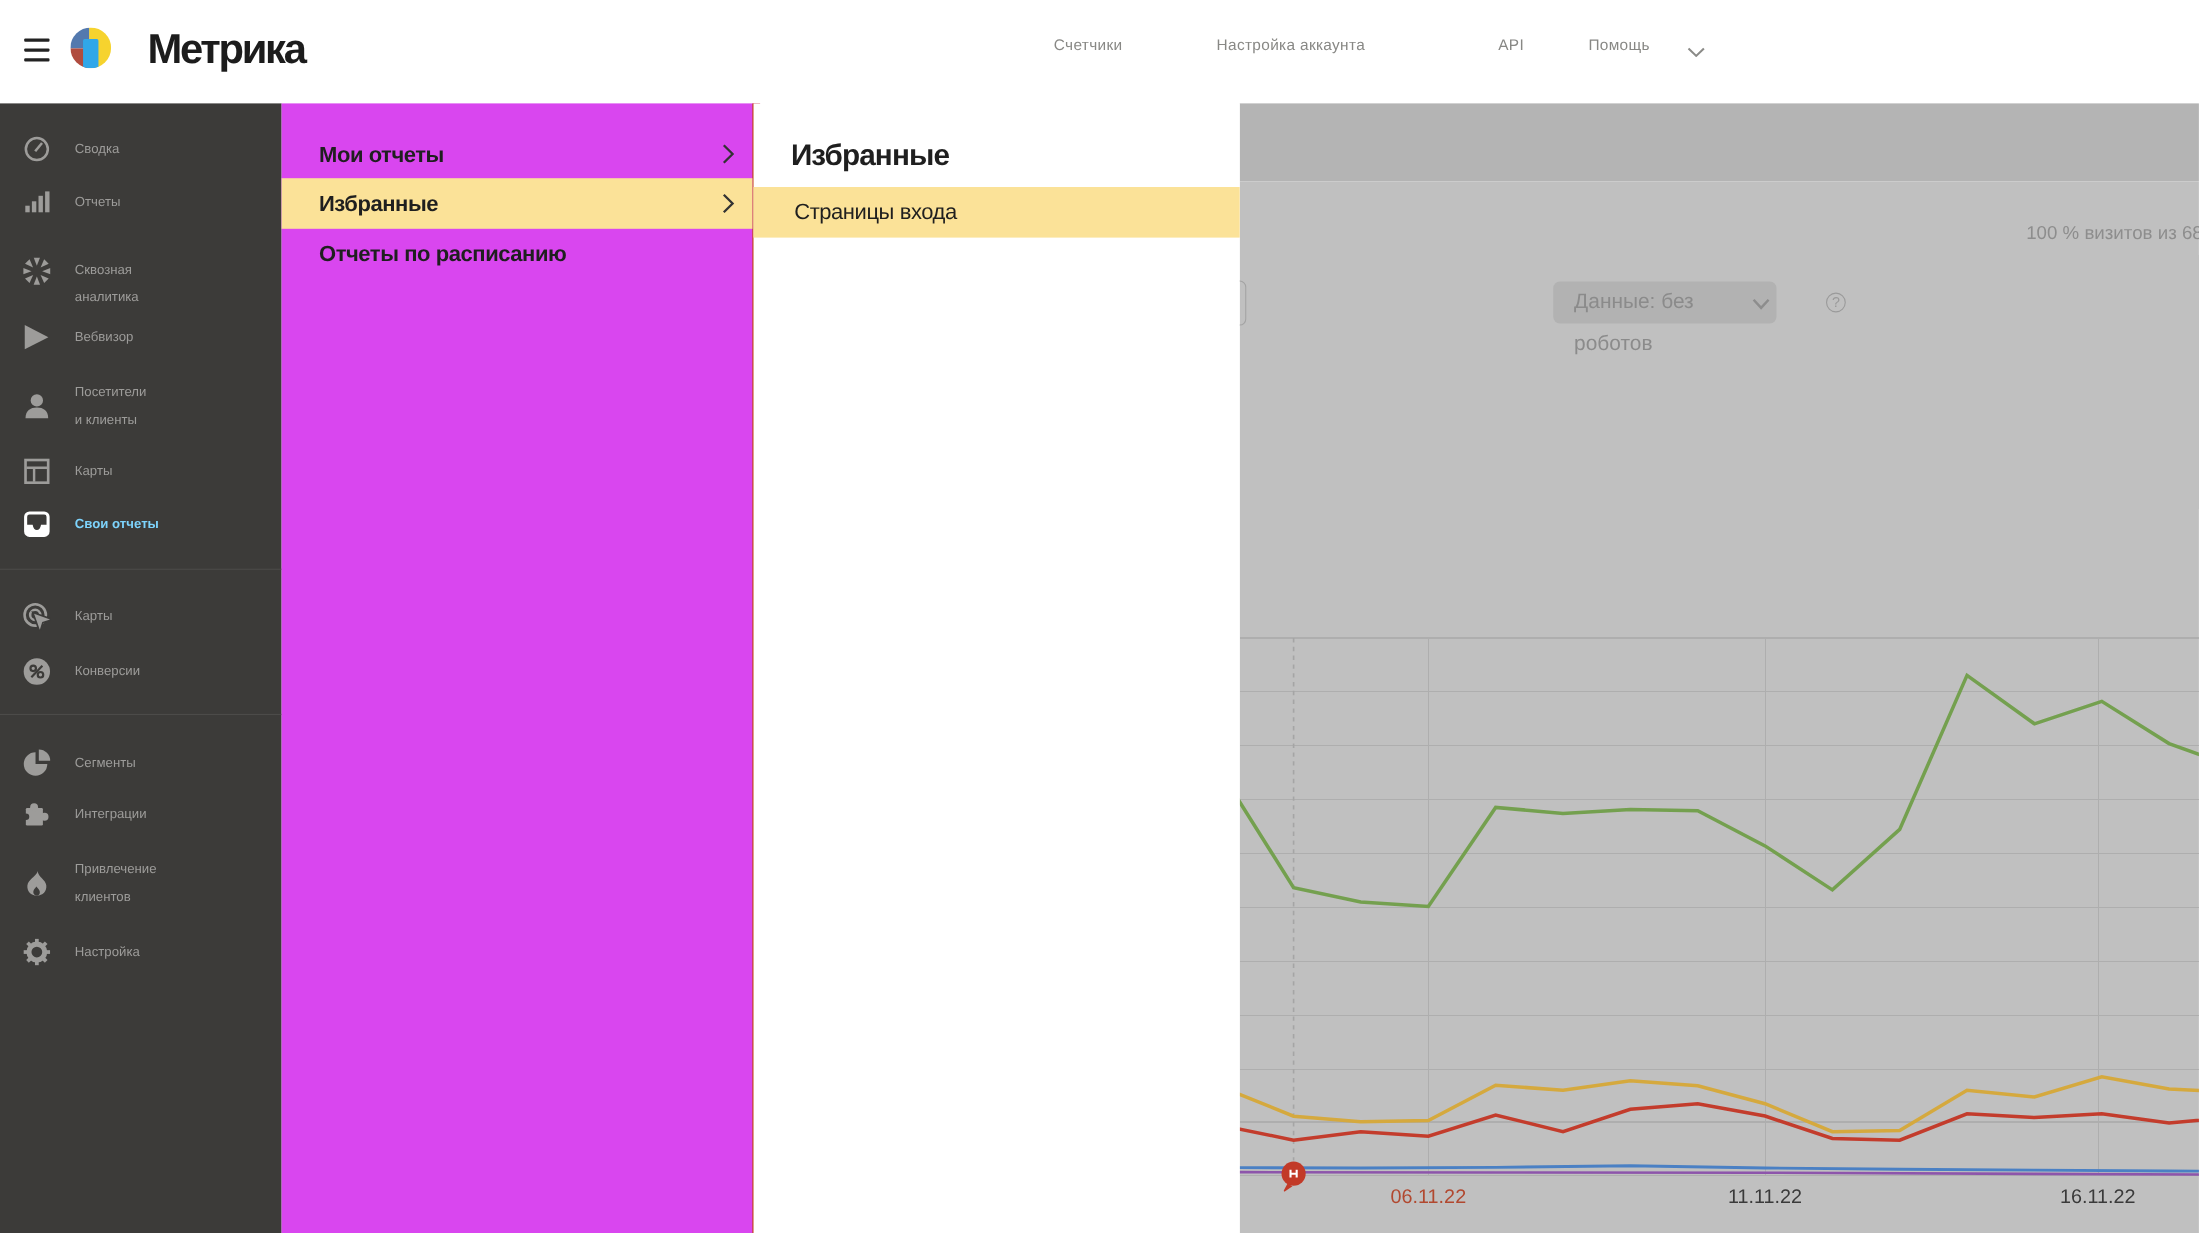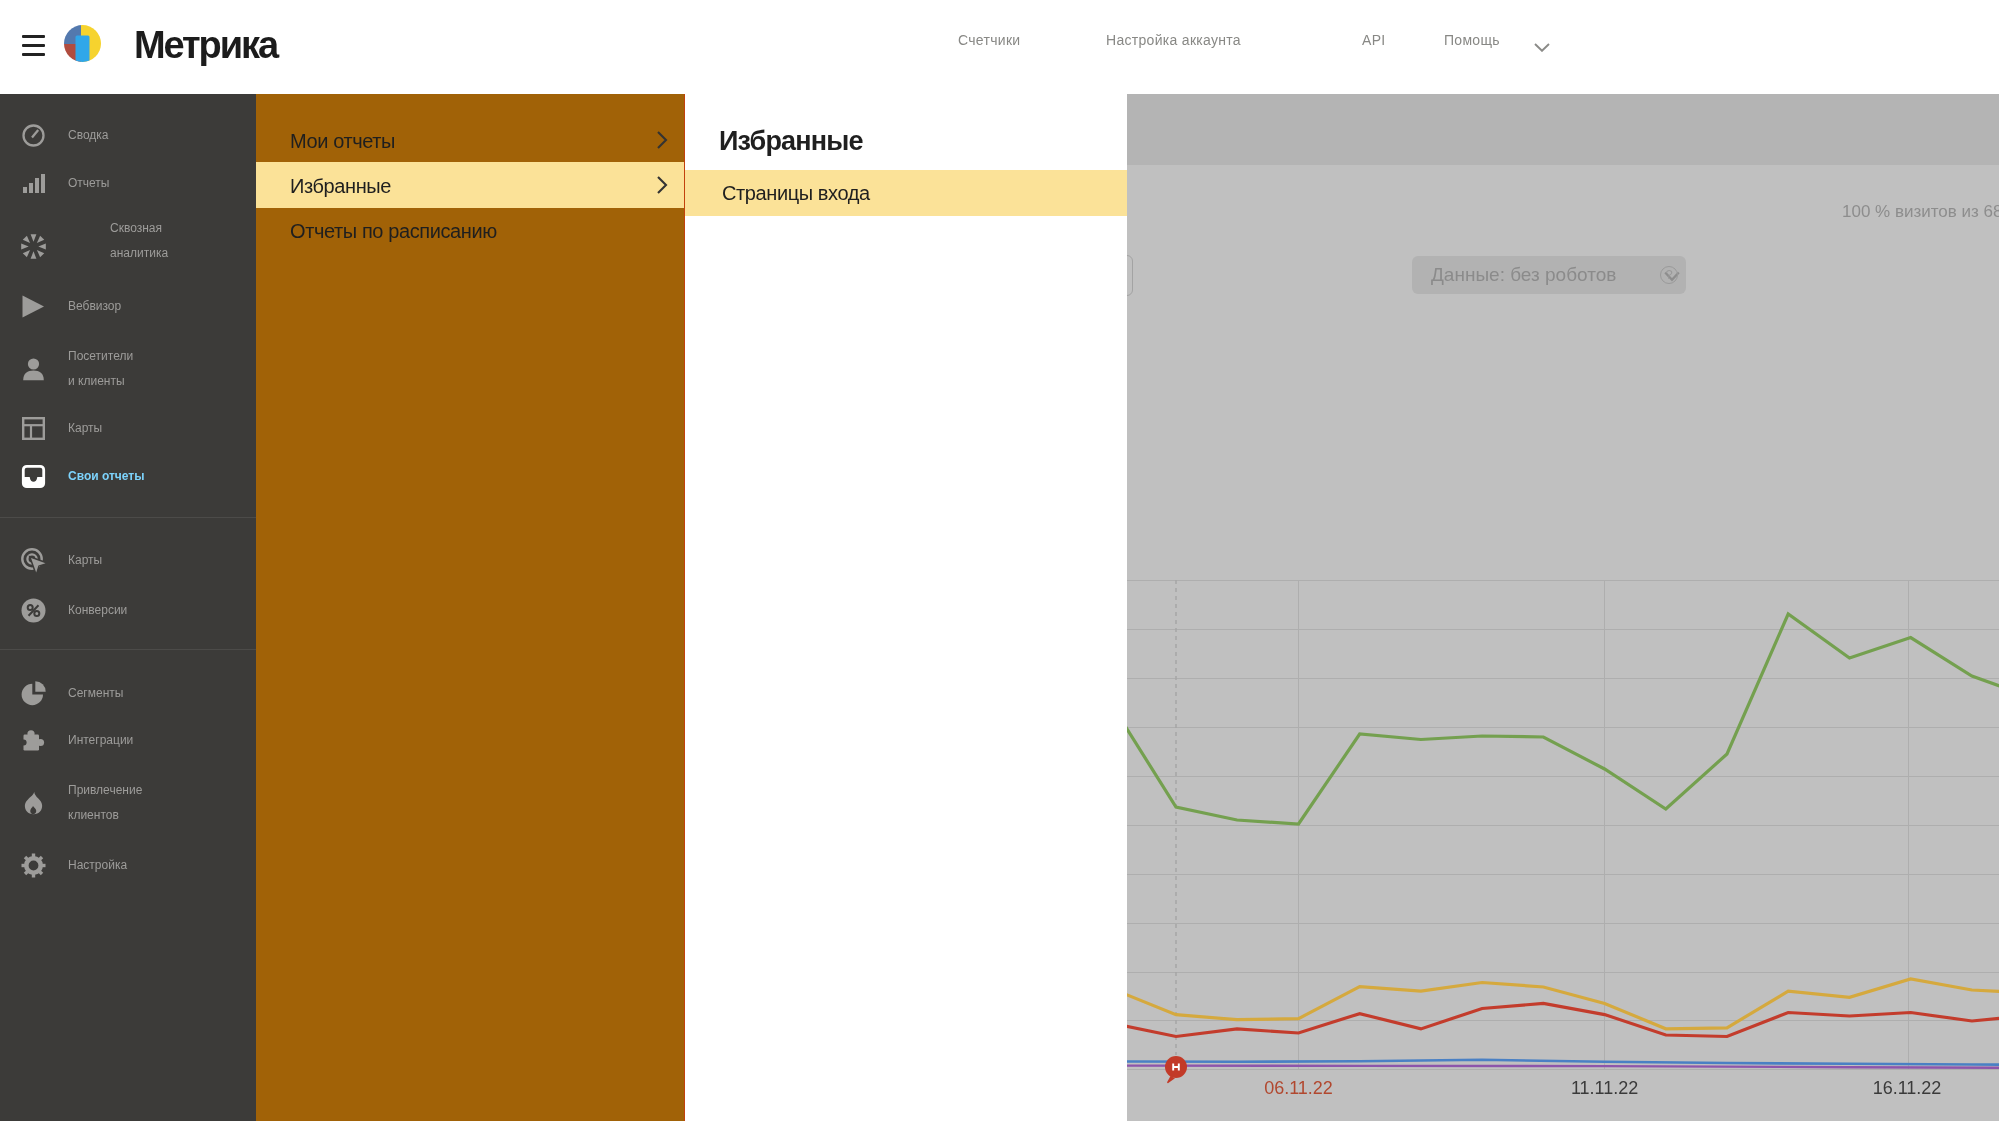--- a/index.html
+++ b/index.html
@@ -10,21 +10,21 @@
   .hamb span{display:block;position:absolute;left:0;width:23px;height:3px;background:#222;border-radius:1px;}
   .brand{left:108px;top:24px;font-size:38px;font-weight:bold;color:#1c1c1c;letter-spacing:-2.1px;margin-left:26px;}
   .topnav{top:32px;font-size:14px;color:#888885;letter-spacing:0.3px;}
   
   #sidebar{left:0;top:94px;width:256px;height:1027px;background:#3c3b39;}
   .sitem{position:absolute;left:68px;font-size:12px;color:#9d9c9a;line-height:25px;}
   .sitem.active{color:#7dd3fc;font-weight:bold;}
   .sicon{position:absolute;left:21px;width:25px;height:25px;}
   .sdiv{position:absolute;left:0;width:256px;height:1px;background:#4c4b49;}
   
-  #panel2{left:256px;top:94px;width:428px;height:1027px;background:#a16207;border-right:7px solid #c2410c;}
+  #panel2{left:256px;top:94px;width:428px;height:1027px;background:#d946ef;border-right:7px solid #c2410c;font-weight:bold;}
   #panel3{left:685px;top:94px;width:442px;height:1027px;background:#fff;}
   .mrow{position:absolute;left:0;width:100%;}
   .yellow{background:#fbe298;}
   .mtext{position:absolute;left:34px;font-size:20px;color:#1f1f1f;letter-spacing:-0.4px;}
   
   #dimtop{left:1127px;top:94px;width:872px;height:71px;background:#b4b4b4;}
   #dimbg{left:1127px;top:165px;width:872px;height:956px;background:#c0c0c0;}
   .dbtn{position:absolute;height:38px;border-radius:6px;font-size:19px;line-height:38px;letter-spacing:0;}
 </style>
 </head>
@@ -54,21 +54,21 @@
   <div class="abs topnav" style="left:1444px;">Помощь</div>
   <svg class="abs" style="left:1534px;top:43px;" width="16" height="9" viewBox="0 0 16 9">
     <path d="M1 1 L8 7.8 L15 1" fill="none" stroke="#8b8b88" stroke-width="1.9"></path>
   </svg>
 
   <div class="abs" id="dimtop"></div>
   <div class="abs" id="dimbg"></div>
   <div class="abs" style="left:1842px;top:202px;width:300px;font-size:17px;color:#8d8d8d;">100 % визитов из 68</div>
 
   <div class="abs" style="left:1098px;top:255px;width:33px;height:39px;border:1px solid #a3a3a3;border-radius:6px;"></div>
-  <div class="abs dbtn" style="left:1412px;top:256px;width:274px;background:#b2b2b2;color:#8b8b8b;">
+  <div class="abs dbtn" style="left:1412px;top:256px;width:203px;background:#b2b2b2;color:#8b8b8b;">
     <span style="position:absolute;left:19px;">Данные: без роботов</span>
     <svg style="position:absolute;right:6px;top:15px;" width="16" height="11" viewBox="0 0 16 11">
         <path d="M1.2 1.5 L8 8.8 L14.8 1.5" fill="none" stroke="#8d8d8d" stroke-width="2.3"></path>
       </svg>
   </div>
   <div class="abs" style="left:1660px;top:266px;width:16px;height:16px;border:1.5px solid #9a9a9a;border-radius:50%;color:#9a9a9a;font-size:13px;text-align:center;line-height:16px;">?</div>
 
   <svg class="abs" style="left:1127px;top:560px;" width="872" height="561" viewBox="0 0 872 561">
 
     <g stroke="#aeaeae" stroke-width="1" shape-rendering="crispEdges">
@@ -129,21 +129,21 @@
           <path d="M-2.9,-12.3 L2.9,-12.3 L0,-4.8 Z" transform="translate(12.5,12.5)"></path>
           <path d="M-2.9,-12.3 L2.9,-12.3 L0,-4.8 Z" transform="translate(12.5,12.5) rotate(45)"></path>
           <path d="M-2.9,-12.3 L2.9,-12.3 L0,-4.8 Z" transform="translate(12.5,12.5) rotate(90)"></path>
           <path d="M-2.9,-12.3 L2.9,-12.3 L0,-4.8 Z" transform="translate(12.5,12.5) rotate(135)"></path>
           <path d="M-2.9,-12.3 L2.9,-12.3 L0,-4.8 Z" transform="translate(12.5,12.5) rotate(180)"></path>
           <path d="M-2.9,-12.3 L2.9,-12.3 L0,-4.8 Z" transform="translate(12.5,12.5) rotate(225)"></path>
           <path d="M-2.9,-12.3 L2.9,-12.3 L0,-4.8 Z" transform="translate(12.5,12.5) rotate(270)"></path>
           <path d="M-2.9,-12.3 L2.9,-12.3 L0,-4.8 Z" transform="translate(12.5,12.5) rotate(315)"></path>
         </g>
       </svg>
-    <div class="sitem" style="top:122px;margin-left:42px;">Сквозная<br>аналитика</div>
+    <div class="sitem" style="top:139px;">Сквозная<br>аналитика</div>
 
     <svg class="sicon" style="top:199.5px;" viewBox="0 0 25 25">
         <polygon points="1.5,1.5 1.5,23.5 23,12.5" fill="#9d9c9a"></polygon>
       </svg>
     <div class="sitem" style="top:199.5px;">Вебвизор</div>
 
     <svg class="sicon" style="top:262.5px;" viewBox="0 0 25 25">
         <circle cx="12.5" cy="7" r="5.6" fill="#9d9c9a"></circle>
         <path d="M2.2,23.2 C2.2,16.2 6.6,13.4 12.5,13.4 C18.4,13.4 22.8,16.2 22.8,23.2 Z" fill="#9d9c9a"></path>
       </svg>

